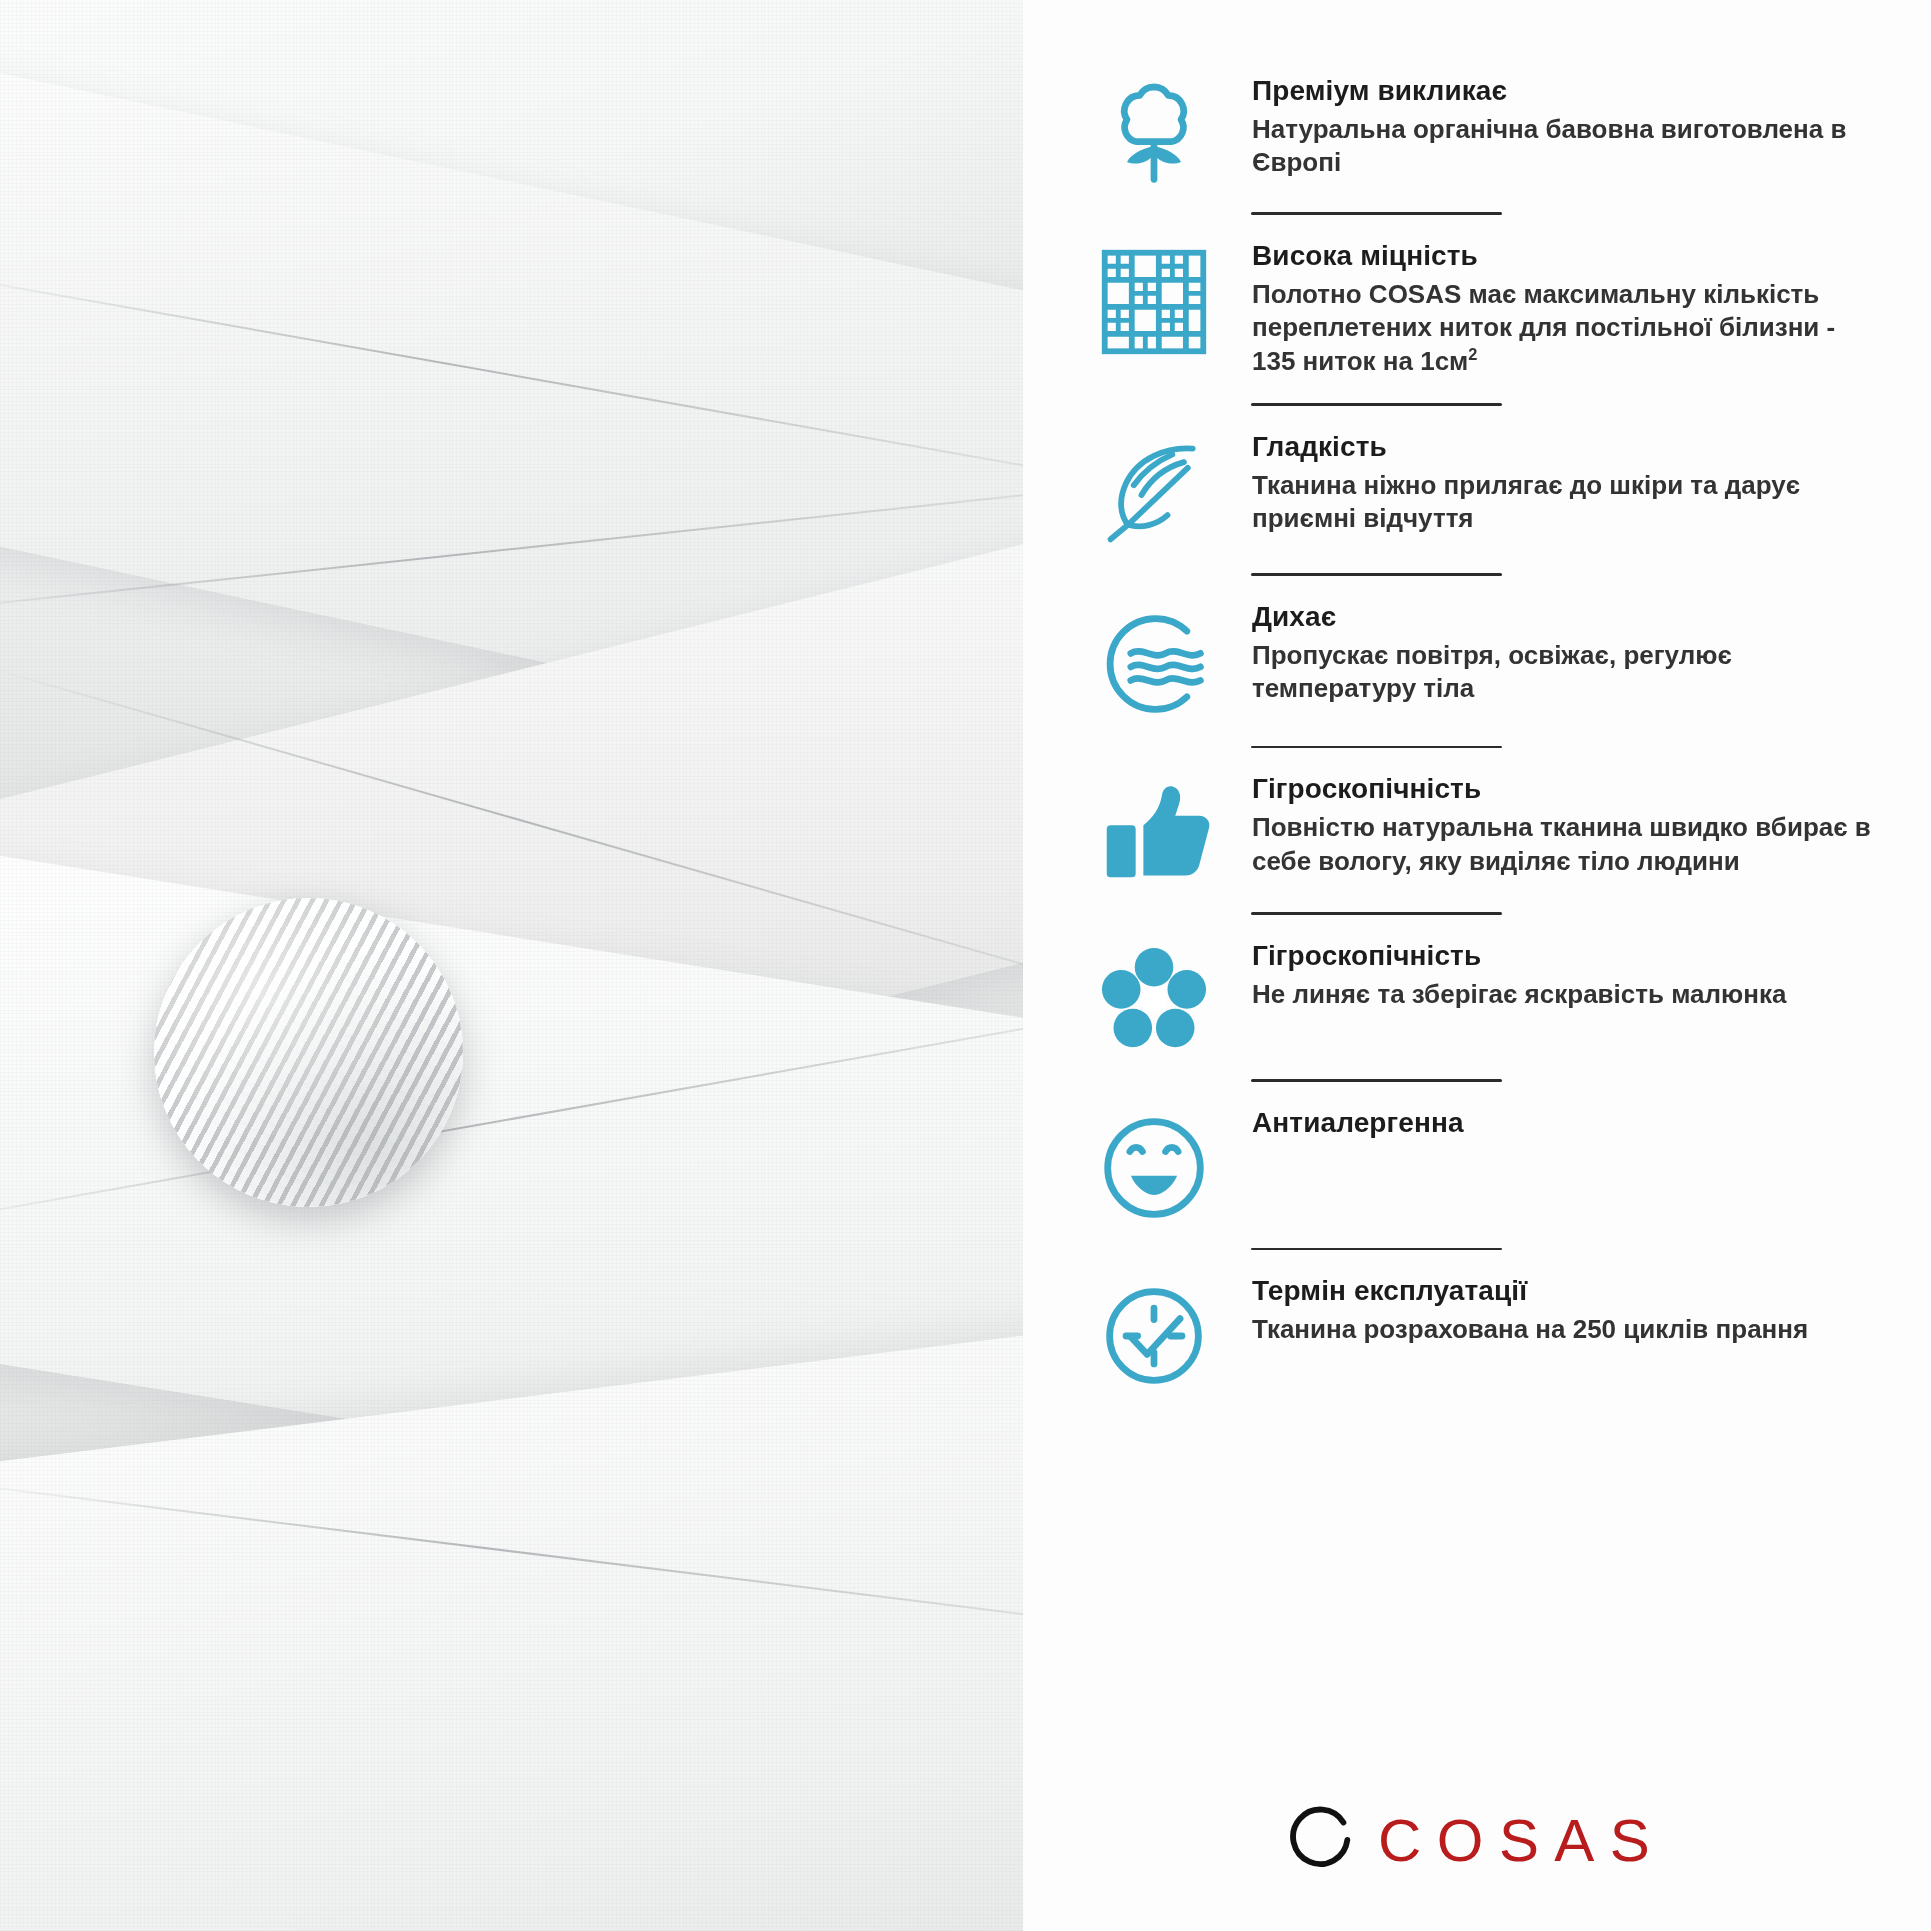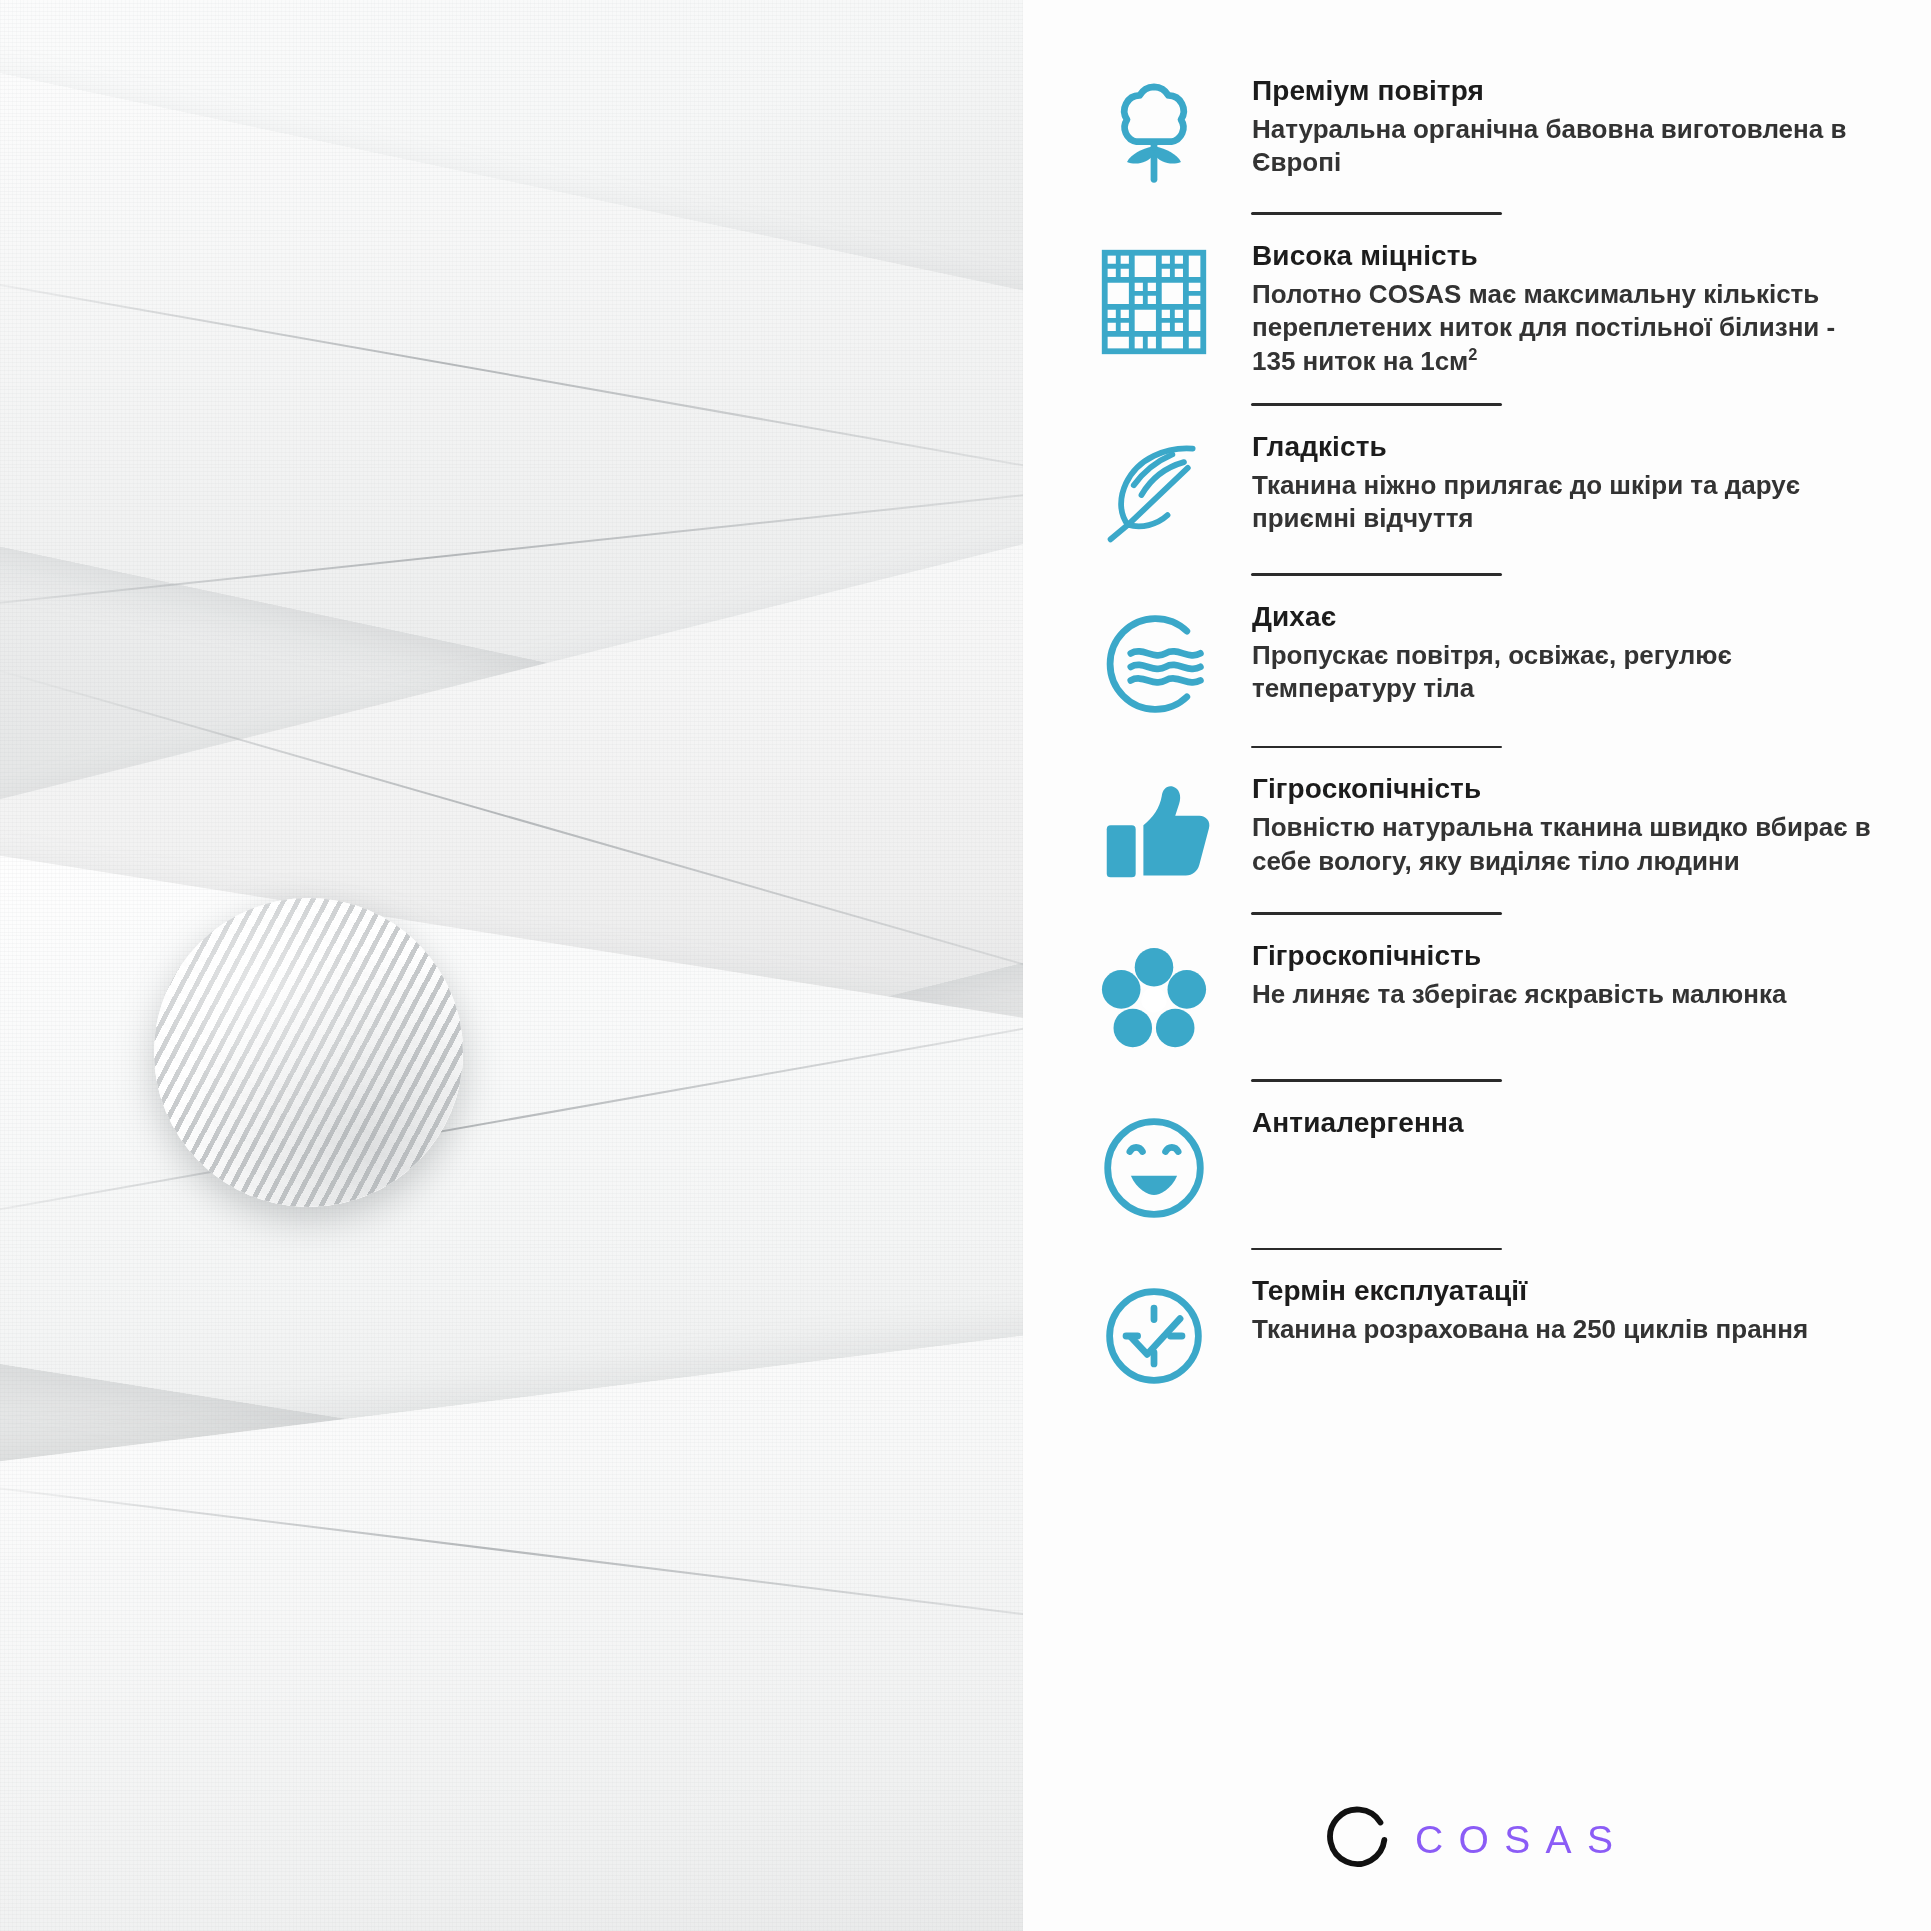--- a/index.html
+++ b/index.html
@@ -184,23 +184,23 @@
     width: 908px;
     display: flex;
     align-items: center;
     justify-content: center;
     gap: 13.5px;
   }
   .brand .mark {
     display: block;
   }
   .brand .word {
-    font-size: 39px;
+    font-size: 60px;
     letter-spacing: 15.4px;
-    color: #8b5cf6;
+    color: #b91c1c;
     font-weight: normal;
     font-family: "Liberation Sans", sans-serif;
     padding-left: 5.8px;
   }
 </style>
 </head>
 <body>
 
 <div class="page">
 
@@ -234,21 +234,21 @@
               <path d="M32 40a16 16 0 0 1 13-25 18 18 0 0 1 15-9 18 18 0 0 1 15 9 16 16 0 0 1 13 25 15 15 0 0 1-10 23H42a15 15 0 0 1-10-23z"></path>
               <path d="M60 66v36"></path>
             </g>
             <g fill="#3BA8C9">
               <path d="M58 68c-10 2-22 8-26 16 9 4 22 1 28-8z"></path>
               <path d="M62 68c10 2 22 8 26 16-9 4-22 1-28-8z"></path>
             </g>
           </svg>
         </div>
         <div class="text">
-          <h3>Преміум повітря</h3>
+          <h3>Преміум викликає</h3>
           <p>Натуральна органічна бавовна виготовлена в Європі</p>
         </div>
       </div>
 
       <div class="divider"></div>
 
       <div class="feature">
         <div class="icon-wrap">
           <svg width="114" height="114" viewBox="0 0 118 118">
             <g fill="none" stroke="#3BA8C9" stroke-width="6">

